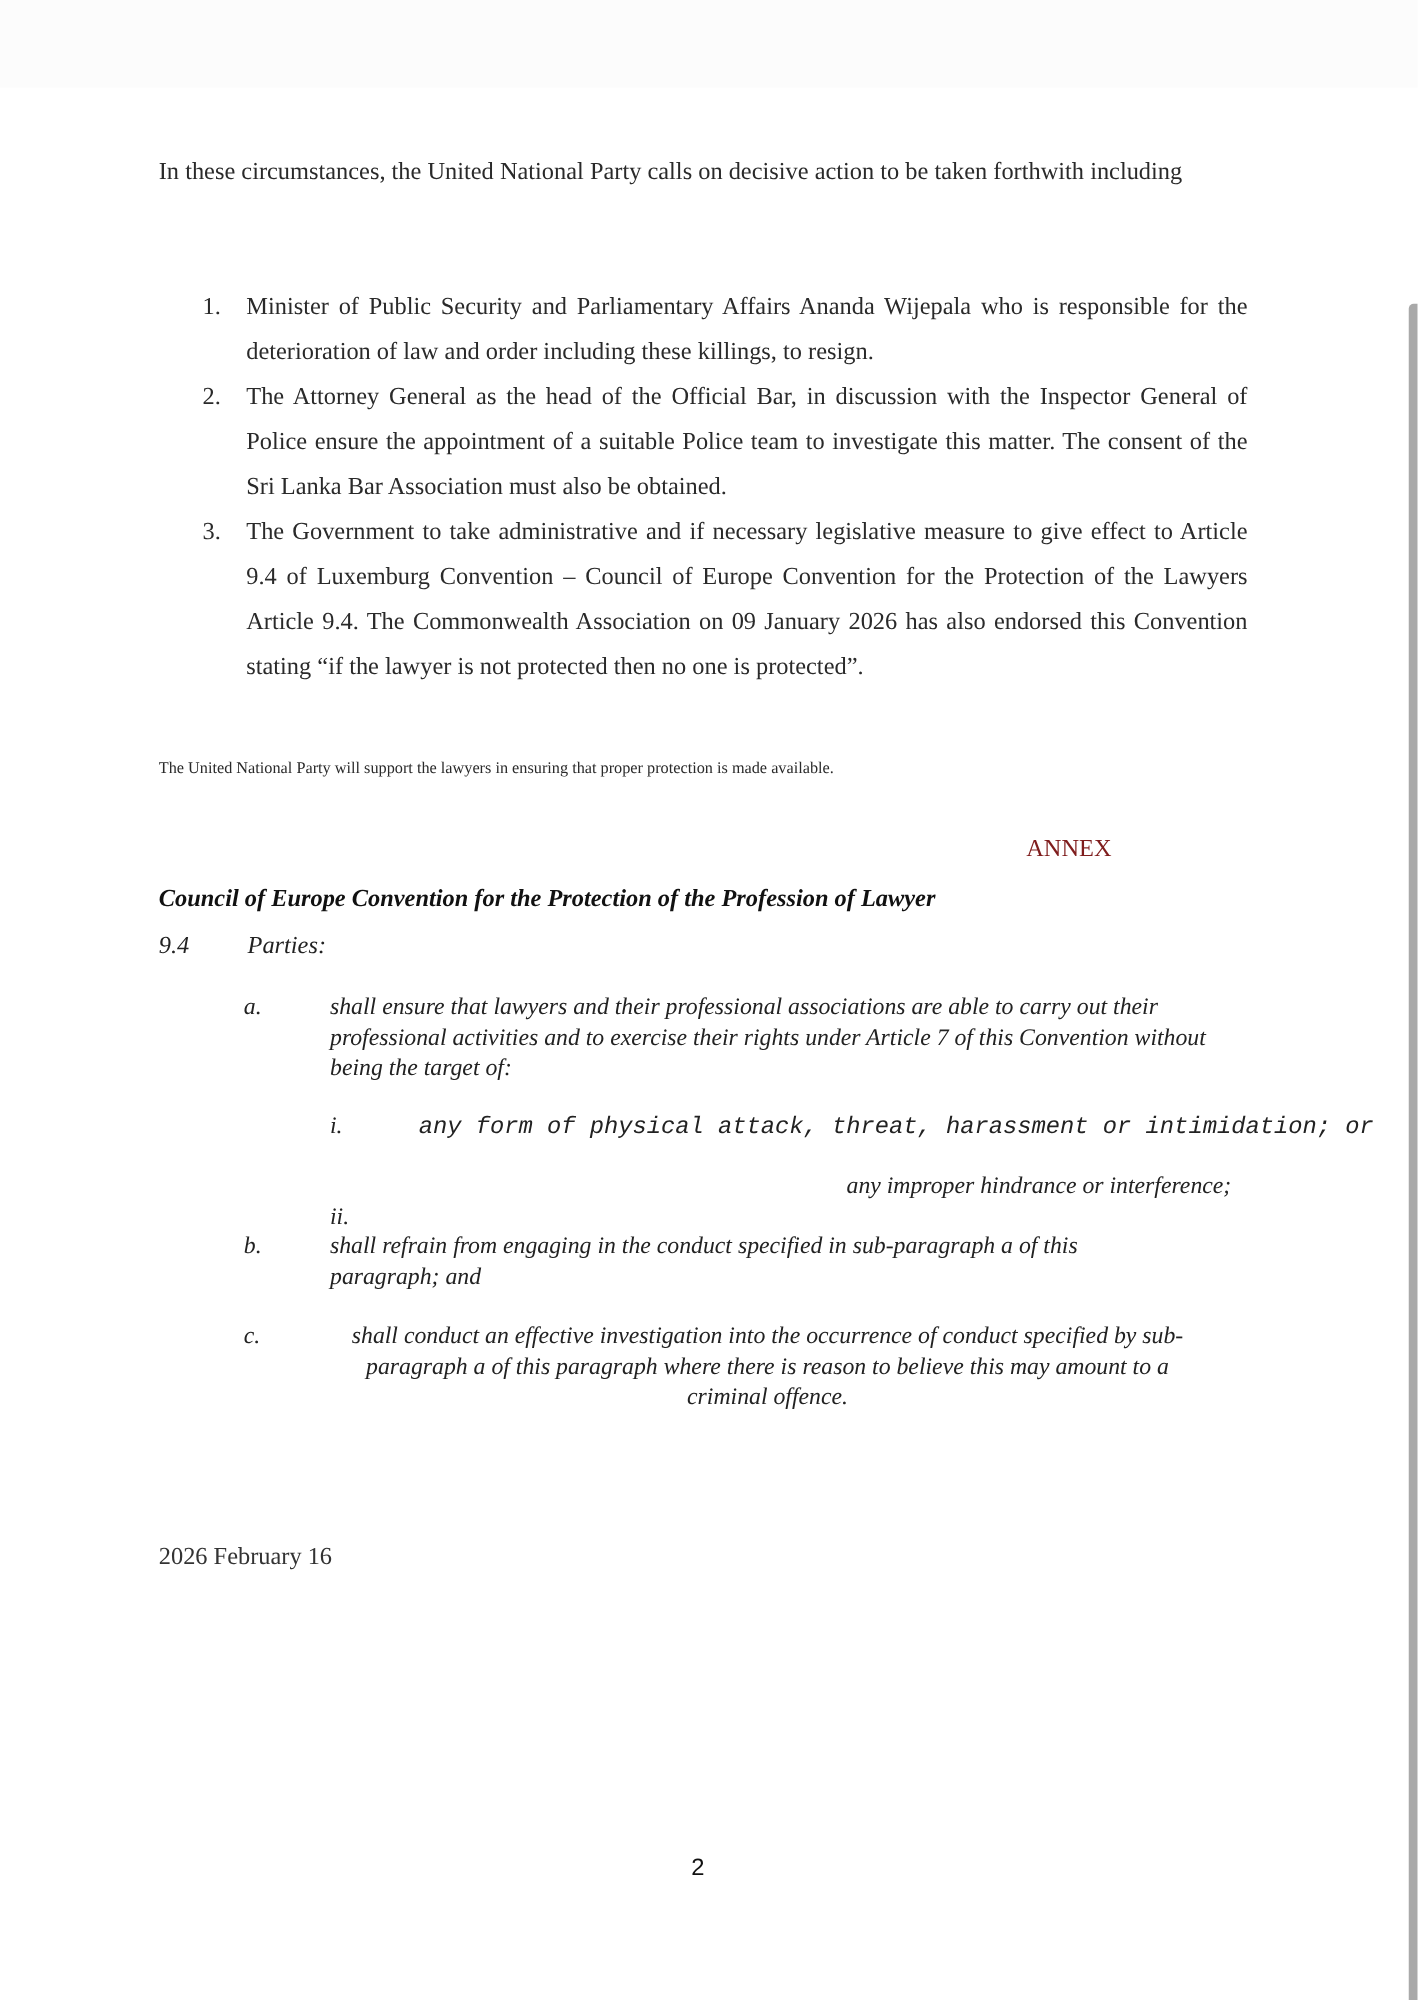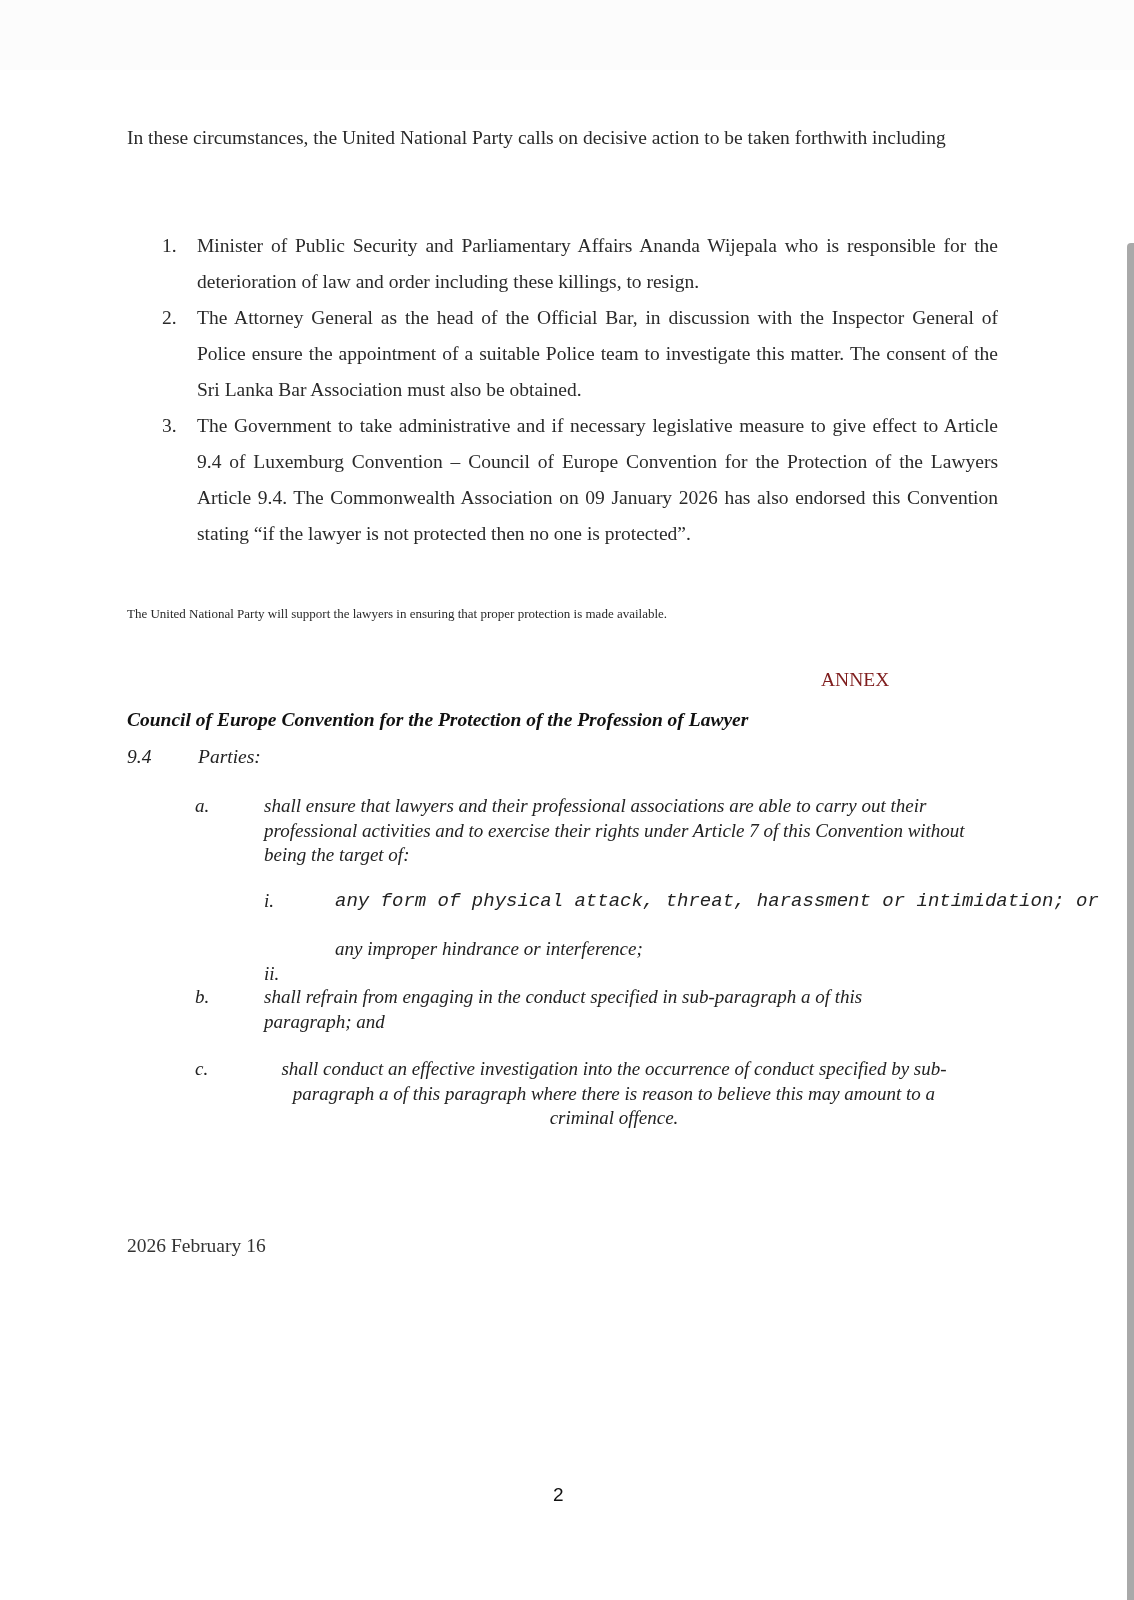--- a/index.html
+++ b/index.html
@@ -149,21 +149,21 @@
   <div class="abs art-num">9.4</div>
   <div class="abs art-label">Parties:</div>
 
   <div class="abs it item-letter" style="top:794px;">a.</div>
   <div class="abs it item-text" style="top:794px;">shall ensure that lawyers and their professional associations are able to carry out their professional activities and to exercise their rights under Article 7 of this Convention without being the target of:</div>
 
   <div class="abs it sub-letter" style="top:889px;">i.</div>
   <div class="abs it sub-text" style="top:889px;font-family:Liberation Mono, monospace;">any form of physical attack, threat, harassment or intimidation; or</div>
 
   <div class="abs it sub-letter" style="top:962px;">ii.</div>
-  <div class="abs it sub-text" style="top:937px;">any improper hindrance or interference;</div>
+  <div class="abs it sub-text" style="top:937px;text-align:right;">any improper hindrance or interference;</div>
 
   <div class="abs it item-letter" style="top:985px;">b.</div>
   <div class="abs it item-text" style="top:985px; width:680px;">shall refrain from engaging in the conduct specified in sub-paragraph a of this paragraph; and</div>
 
   <div class="abs it item-letter" style="top:1057px;">c.</div>
   <div class="abs it item-text" style="top:1057px; width:700px;text-align:center;">shall conduct an effective investigation into the occurrence of conduct specified by sub-paragraph a of this paragraph where there is reason to believe this may amount to a criminal offence.</div>
 
   <div class="abs date">2026 February 16</div>
 
   <div class="abs page-number">2</div>

